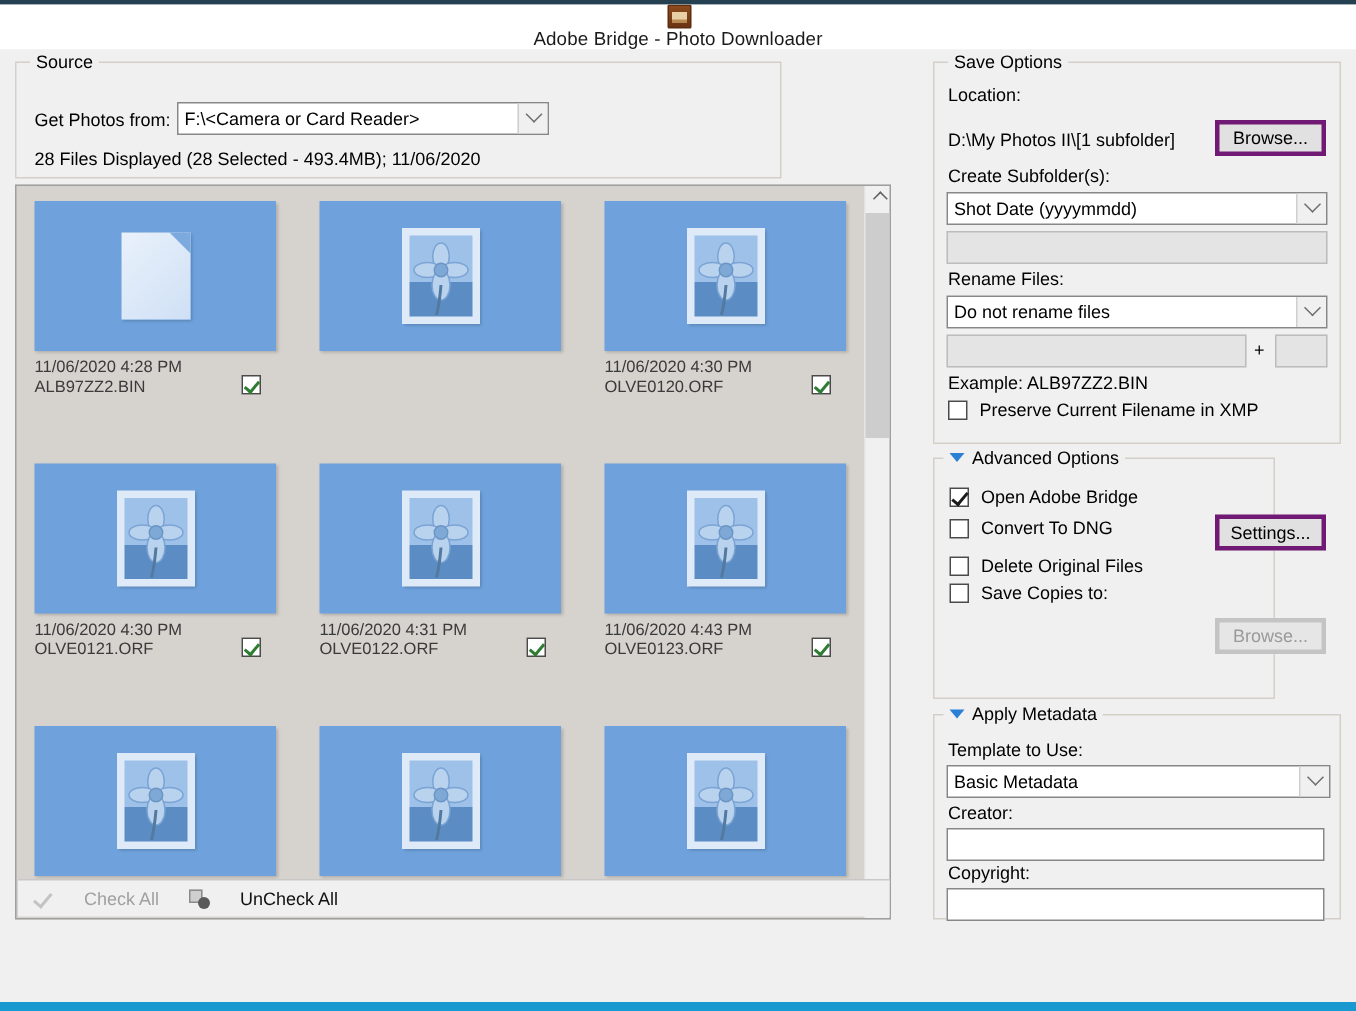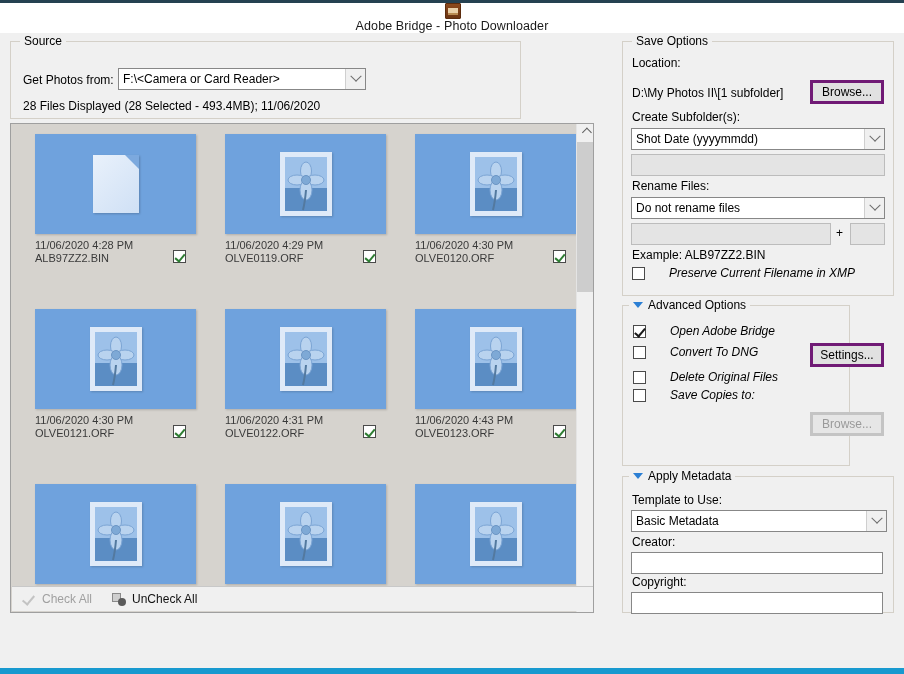--- a/index.html
+++ b/index.html
@@ -140,21 +140,21 @@
   
   #thumb-panel {
     position: absolute; left: 10px; top: 90px;
     width: 584px; height: 490px;
     background: #d6d3ce;
     border: 1px solid #9f9f9f;
     box-sizing: border-box;
     overflow: hidden;
   }
   #thumb-grid {
-    position: absolute; left: 12px; top: 0;
+    position: absolute; left: 0; top: 0;
     width: 566px; height: 488px;
     overflow: hidden;
     padding-left: 30px;
   }
   .cell {
     position: absolute;
     width: 162px;
   }
   .thumb {
     width: 161px; height: 100px;
@@ -246,21 +246,21 @@
   
   #check-bar {
     position: absolute; left: 1px; bottom: 1px;
     width: 582px; height: 25px;
     background: #f0f0f0;
     border-top: 1px solid #c8c8c8;
     display: flex; align-items: center;
     box-sizing: border-box;
   }
   .tool-btn {
-    display: flex; align-items: center; gap: 6px;
+    display: flex; align-items: center; gap: 20px;
     height: 23px; padding: 4px 10px;
     font-size: 12px; color: #111;
     cursor: default;
   }
   .tool-btn.disabled { color: #a0a0a0; }
   .ic-check {
     position: relative; width: 14px; height: 14px; flex: 0 0 auto;
   }
   .ic-check::after {
     content: ""; position: absolute; left: 3px; top: 1px;
@@ -312,21 +312,21 @@
     box-sizing: border-box;
     background: #ffffff;
     border: 1px solid #878787;
     height: 22px;
     font-size: 12px;
     padding-left: 4px;
     line-height: 20px;
   }
   .tbox.disabled { background: #e4e4e4; border-color: #bcbcbc; }
 
-  .cb-row { position: absolute; display: flex; align-items: center; gap: 24px; font-size: 12px; font-style: italic; }
+  .cb-row { position: absolute; display: flex; align-items: center; gap: 8px; font-size: 12px; }
   .cbox {
     width: 13px; height: 13px; flex: 0 0 auto;
     background: #fff; border: 1px solid #4a4a4a;
     box-sizing: border-box; position: relative;
   }
   .cbox.on::after {
     content: ""; position: absolute; left: 3px; top: 0px;
     width: 4px; height: 9px;
     border-right: 2px solid #1a1a1a;
     border-bottom: 2px solid #1a1a1a;
@@ -398,25 +398,20 @@
                       <ellipse cx="21" cy="14" rx="5.5" ry="9"></ellipse>
                       <ellipse cx="12" cy="23" rx="9" ry="5"></ellipse>
                       <ellipse cx="30" cy="23" rx="9" ry="5"></ellipse>
                       <ellipse cx="21" cy="33" rx="6" ry="10"></ellipse>
                     </g>
                     <circle cx="21" cy="23" r="4.5" fill="#7ea9d6" stroke="#6b95c4"></circle>
                     <path d="M21 33 Q20 45 18 53" stroke="#53799f" stroke-width="2" fill="none"></path>
                   </svg>
                 </div>
               </div>
-            </div>
-            <div class="cap">
-              <div class="l1">11/06/2020 4:29 PM</div>
-              <div class="l2">OLVE0119.ORF</div>
-              <div class="cbx on"></div>
             </div>
           </div>
           <div class="cell" style="left: 392px; top: 10px;">
             <div class="thumb" style="background: rgb(111, 162, 221);">
               <div class="photo">
                 <div class="inner">
                   <svg width="42" height="54" viewBox="0 0 42 54">
                     <g fill="#b9d3ef" stroke="#7ba4d4" stroke-width="1">
                       <ellipse cx="21" cy="14" rx="5.5" ry="9"></ellipse>
                       <ellipse cx="12" cy="23" rx="9" ry="5"></ellipse>

